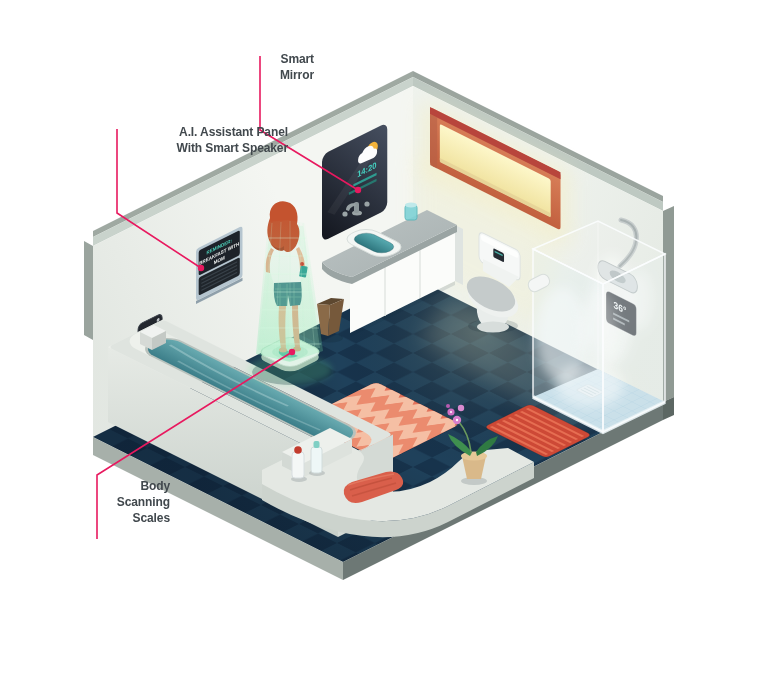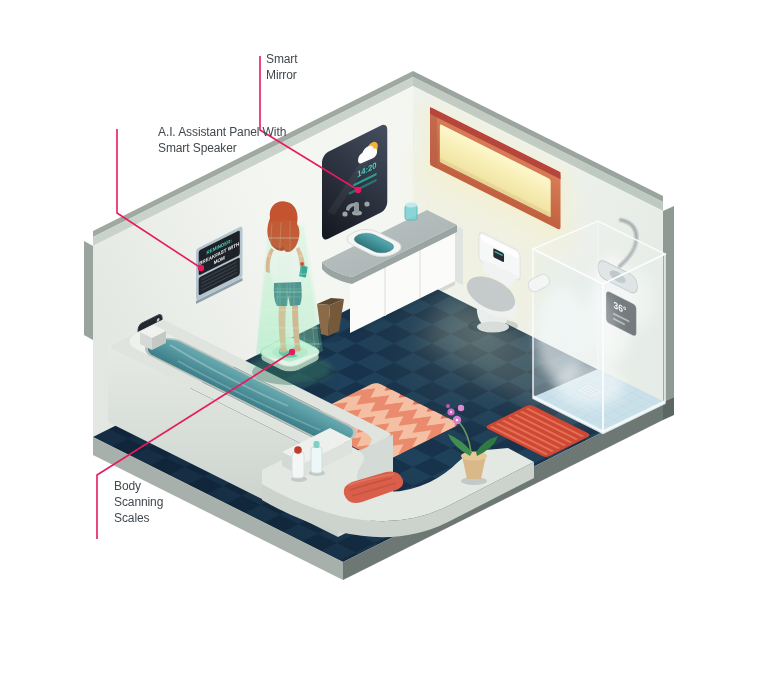--- a/index.html
+++ b/index.html
@@ -1,20 +1,20 @@
 <!DOCTYPE html>
 <html><head>
 <meta charset="utf-8">
 <style>
   html,body{margin:0;padding:0;background:#ffffff;}
   .stage{position:relative;width:778px;height:683px;background:#ffffff;overflow:hidden;
          font-family:"Liberation Sans",sans-serif;}
   .scene-svg{position:absolute;left:0;top:0;z-index:1;}
   .callout{position:absolute;z-index:3;font-family:"Liberation Sans",sans-serif;
-           font-weight:normal;font-size:12px;line-height:1.34;color:#41484d;letter-spacing:-0.1px;}
+           font-weight:bold;font-size:12px;line-height:1.34;color:#41484d;letter-spacing:-0.1px;text-align:right;}
   svg text{font-family:"Liberation Sans",sans-serif;}
 </style>
 </head>
 <body>
 
 <div class="stage">
 
 <svg class="scene-svg" width="778" height="683" viewBox="0 0 778 683">
 <defs>
   <linearGradient id="mirGrad" x1="1" y1="0" x2="0" y2="1">
@@ -397,15 +397,15 @@
 </g>
 <g fill="#e8195f">
   <circle cx="358" cy="190" r="3.2"></circle>
   <circle cx="201" cy="268" r="3.2"></circle>
   <circle cx="292" cy="352" r="3.2"></circle>
 </g>
 </svg>
 
 <div class="callout" style="left:266px;top:51px;width:48px;">Smart Mirror</div>
 <div class="callout" style="left:122px;top:124px;width:130px;margin-left:36px;">A.I. Assistant Panel With Smart Speaker</div>
-<div class="callout" style="left:102px;top:478px;width:68px;margin-left:12px;">Body Scanning Scales</div>
+<div class="callout" style="left:102px;top:478px;width:68px;">Body Scanning Scales</div>
 
 </div>
 
 </body></html>

